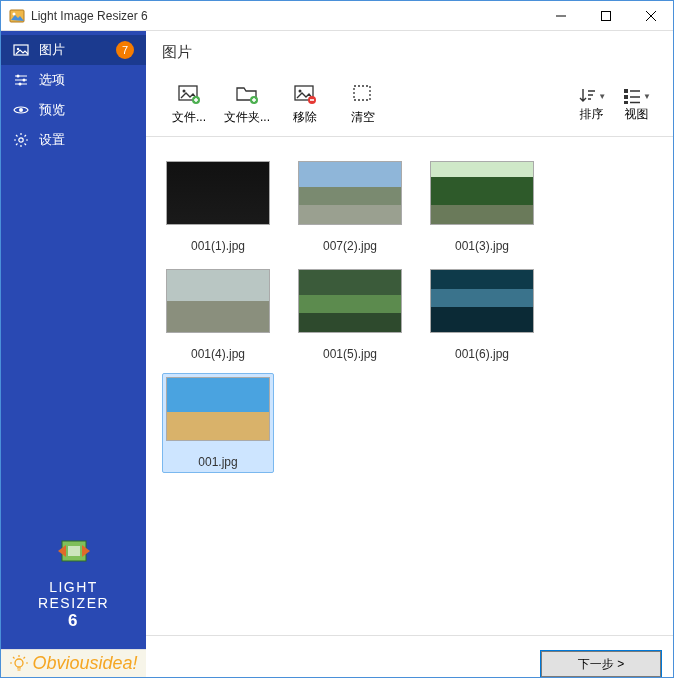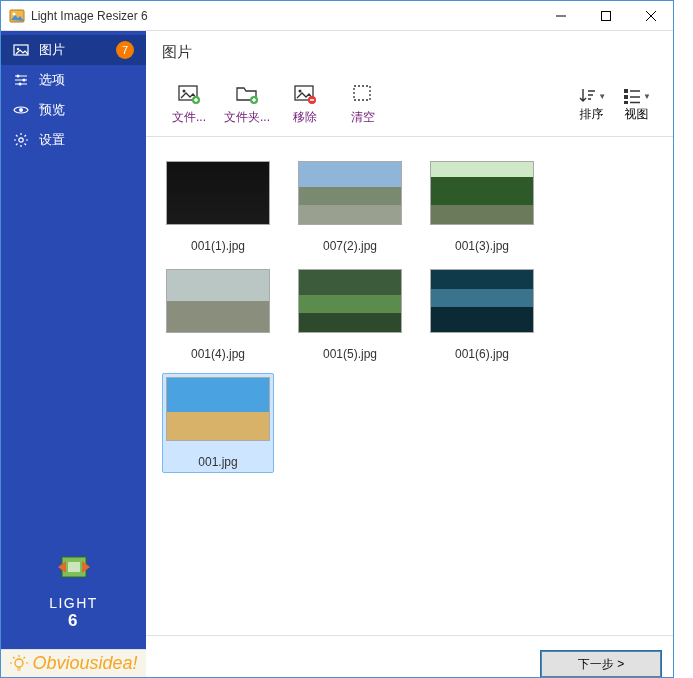--- a/index.html
+++ b/index.html
@@ -29,21 +29,21 @@
   .logo-icon { width: 40px; height: 40px; margin: 0 auto 8px; }
   .logo-text { font-size: 14px; font-weight: 300; letter-spacing: 1.5px; line-height: 1.15; }
   .logo-text .bold { font-weight: 700; font-size: 17px; }
   
   .footer-brand { height: 28px; background: #f7f5e9; display: flex; align-items: center; justify-content: center; font-size: 18px; font-style: italic; color: #f5a623; border-top: 1px solid #e0e0e0; }
   .footer-brand svg { width: 20px; height: 20px; margin-right: 3px; }
   
   .main { flex: 1; display: flex; flex-direction: column; background: #fff; }
   .main-header { height: 42px; padding: 12px 16px 0; font-size: 15px; color: #333; }
   .toolbar { height: 64px; border-bottom: 1px solid #e0e0e0; display: flex; align-items: center; padding: 0 16px; gap: 4px; }
-  .tool-btn { width: 54px; height: 52px; display: flex; flex-direction: column; align-items: center; justify-content: center; cursor: pointer; border-radius: 2px; font-size: 12px; color: #701a75; }
+  .tool-btn { width: 54px; height: 52px; display: flex; flex-direction: column; align-items: center; justify-content: center; cursor: pointer; border-radius: 2px; font-size: 12px; color: #000000; }
   .tool-btn .ticon { width: 24px; height: 22px; display: flex; align-items: center; justify-content: center; margin-bottom: 4px; }
   .toolbar-spacer { flex: 1; }
   .tool-drop { display: flex; flex-direction: column; align-items: center; cursor: pointer; padding: 4px 6px; font-size: 12px; }
   .tool-drop .ticon { width: 20px; height: 20px; display: flex; align-items: center; justify-content: center; }
   .tool-drop-row { display: flex; align-items: center; gap: 1px; }
   .tool-drop-row .chev { font-size: 8px; color: #555; }
   
   .content { flex: 1; padding: 20px 16px; overflow: auto; }
   .thumb-grid { display: flex; flex-wrap: wrap; gap: 8px 20px; }
   .thumb-cell { width: 112px; display: flex; flex-direction: column; align-items: center; padding: 4px; border-radius: 2px; cursor: pointer; }
@@ -144,20 +144,21 @@
         <div class="logo-icon">
           <svg viewBox="0 0 40 40">
               <rect x="8" y="10" width="24" height="20" fill="#7fbf5a" stroke="#2e6a2a"></rect>
               <path d="M4 20 L12 14 L12 26 Z" fill="#e06a2a"></path>
               <path d="M36 20 L28 14 L28 26 Z" fill="#e06a2a"></path>
               <rect x="14" y="15" width="12" height="10" fill="#fff" opacity="0.6"></rect>
             </svg>
         </div>
         <div class="logo-text">
           <div>LIGHT</div>
+          <div>RESIZER</div>
           <div class="bold">6</div>
         </div>
       </div>
       <div class="footer-brand">
         <svg viewBox="0 0 20 20">
             <circle cx="10" cy="9" r="4" fill="none" stroke="#f5a623" stroke-width="1.3"></circle>
             <path d="M8 14 H12 M8.5 16 H11.5" stroke="#f5a623" stroke-width="1.2"></path>
             <path d="M10 1 V3 M3 9 H1 M19 9 H17 M4 3 L5.5 4.5 M16 3 L14.5 4.5" stroke="#f5a623" stroke-width="1.2"></path>
           </svg>
         <span>Obviousidea!</span>

